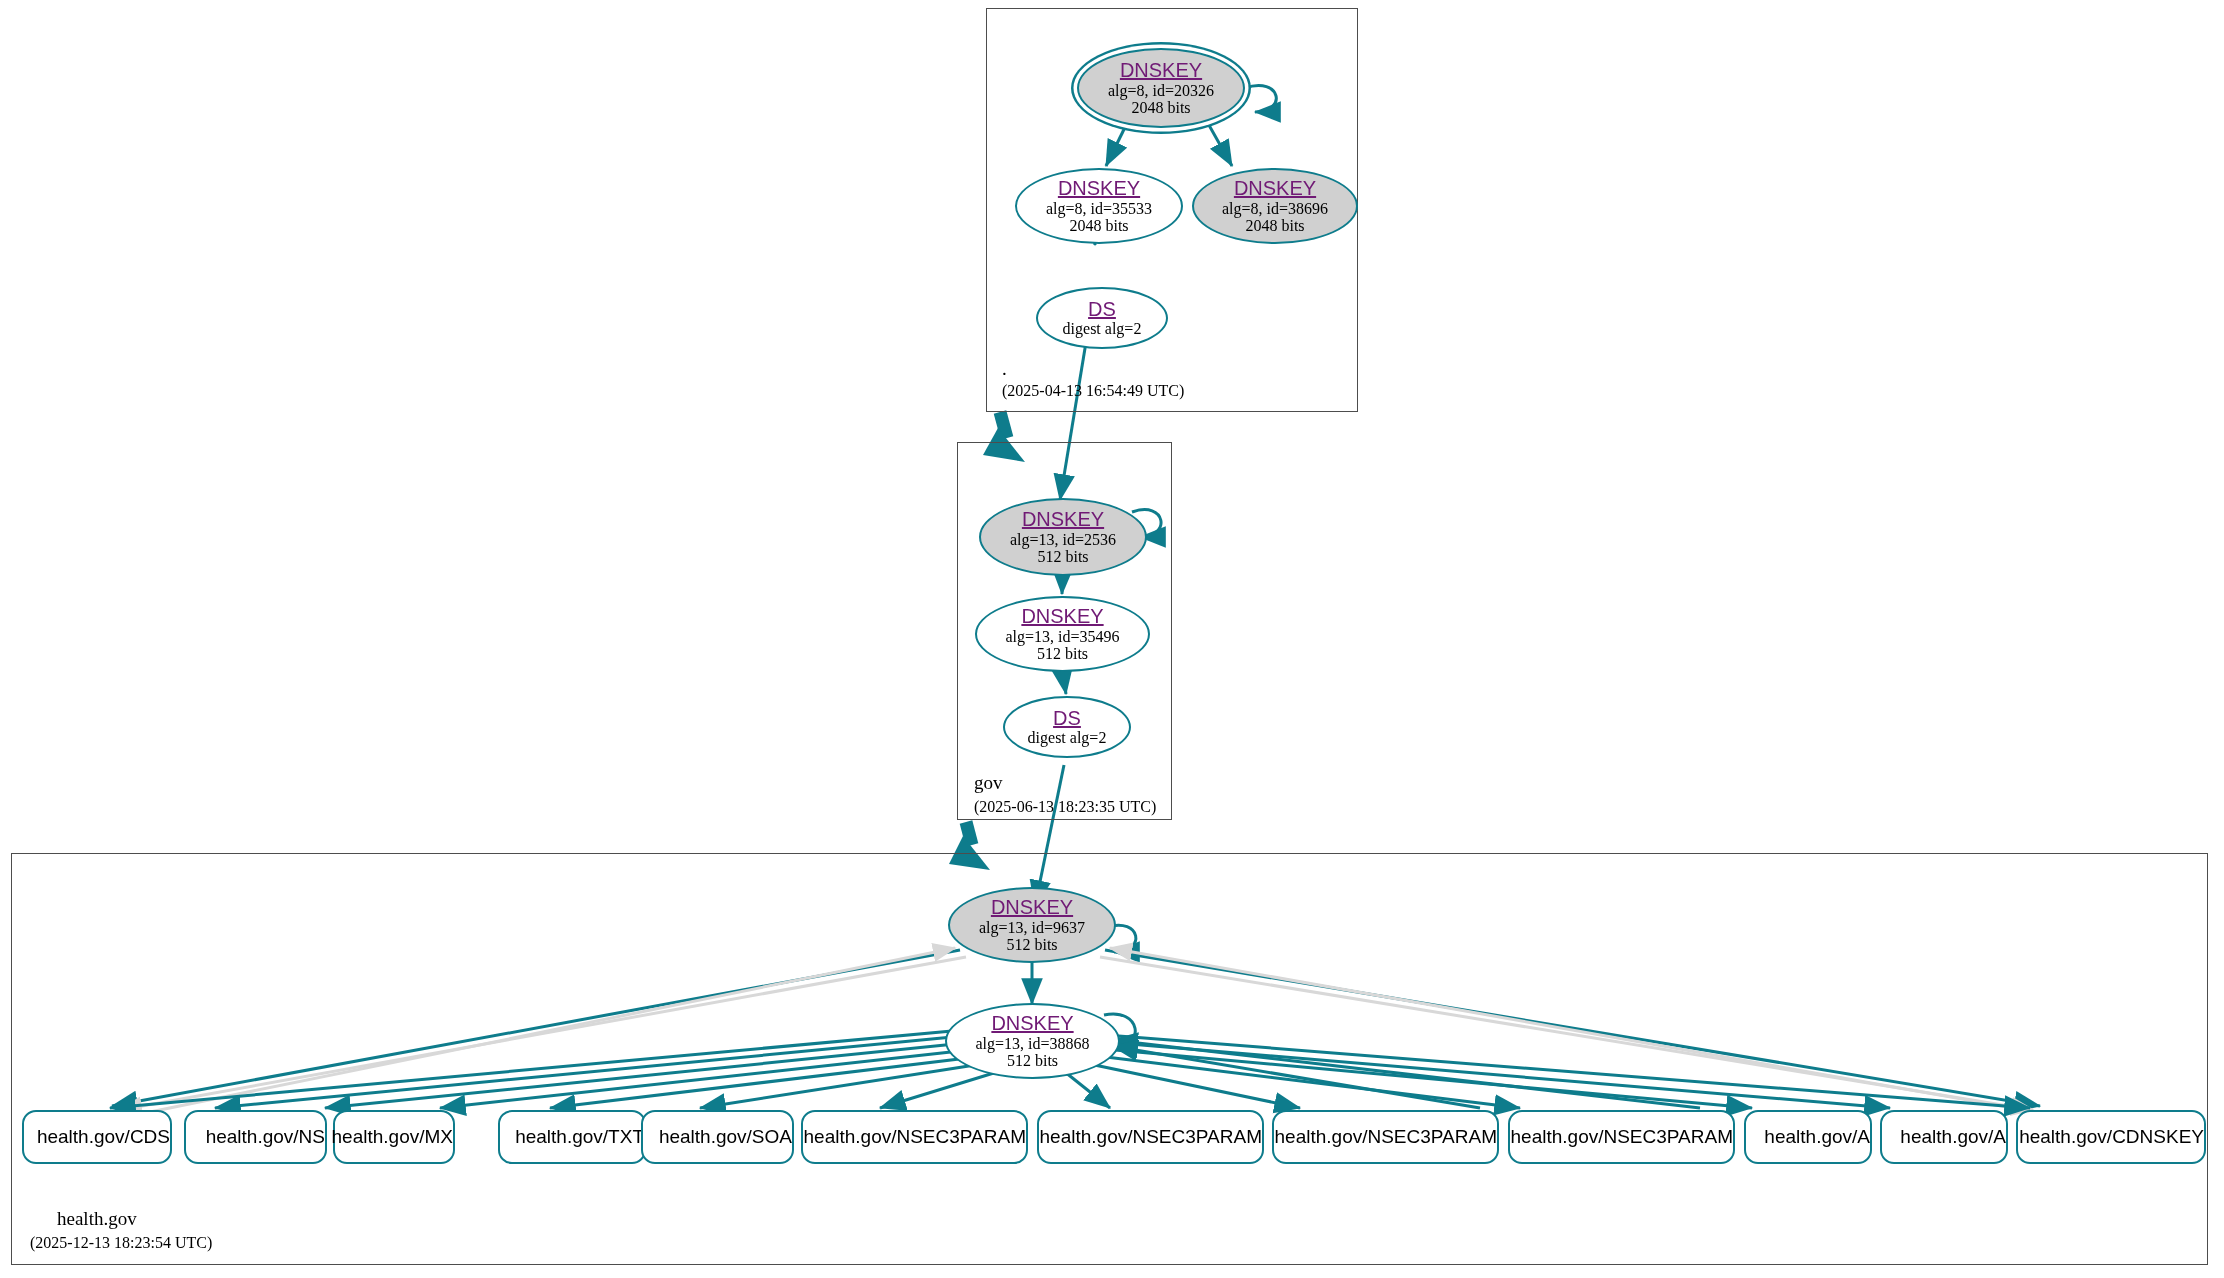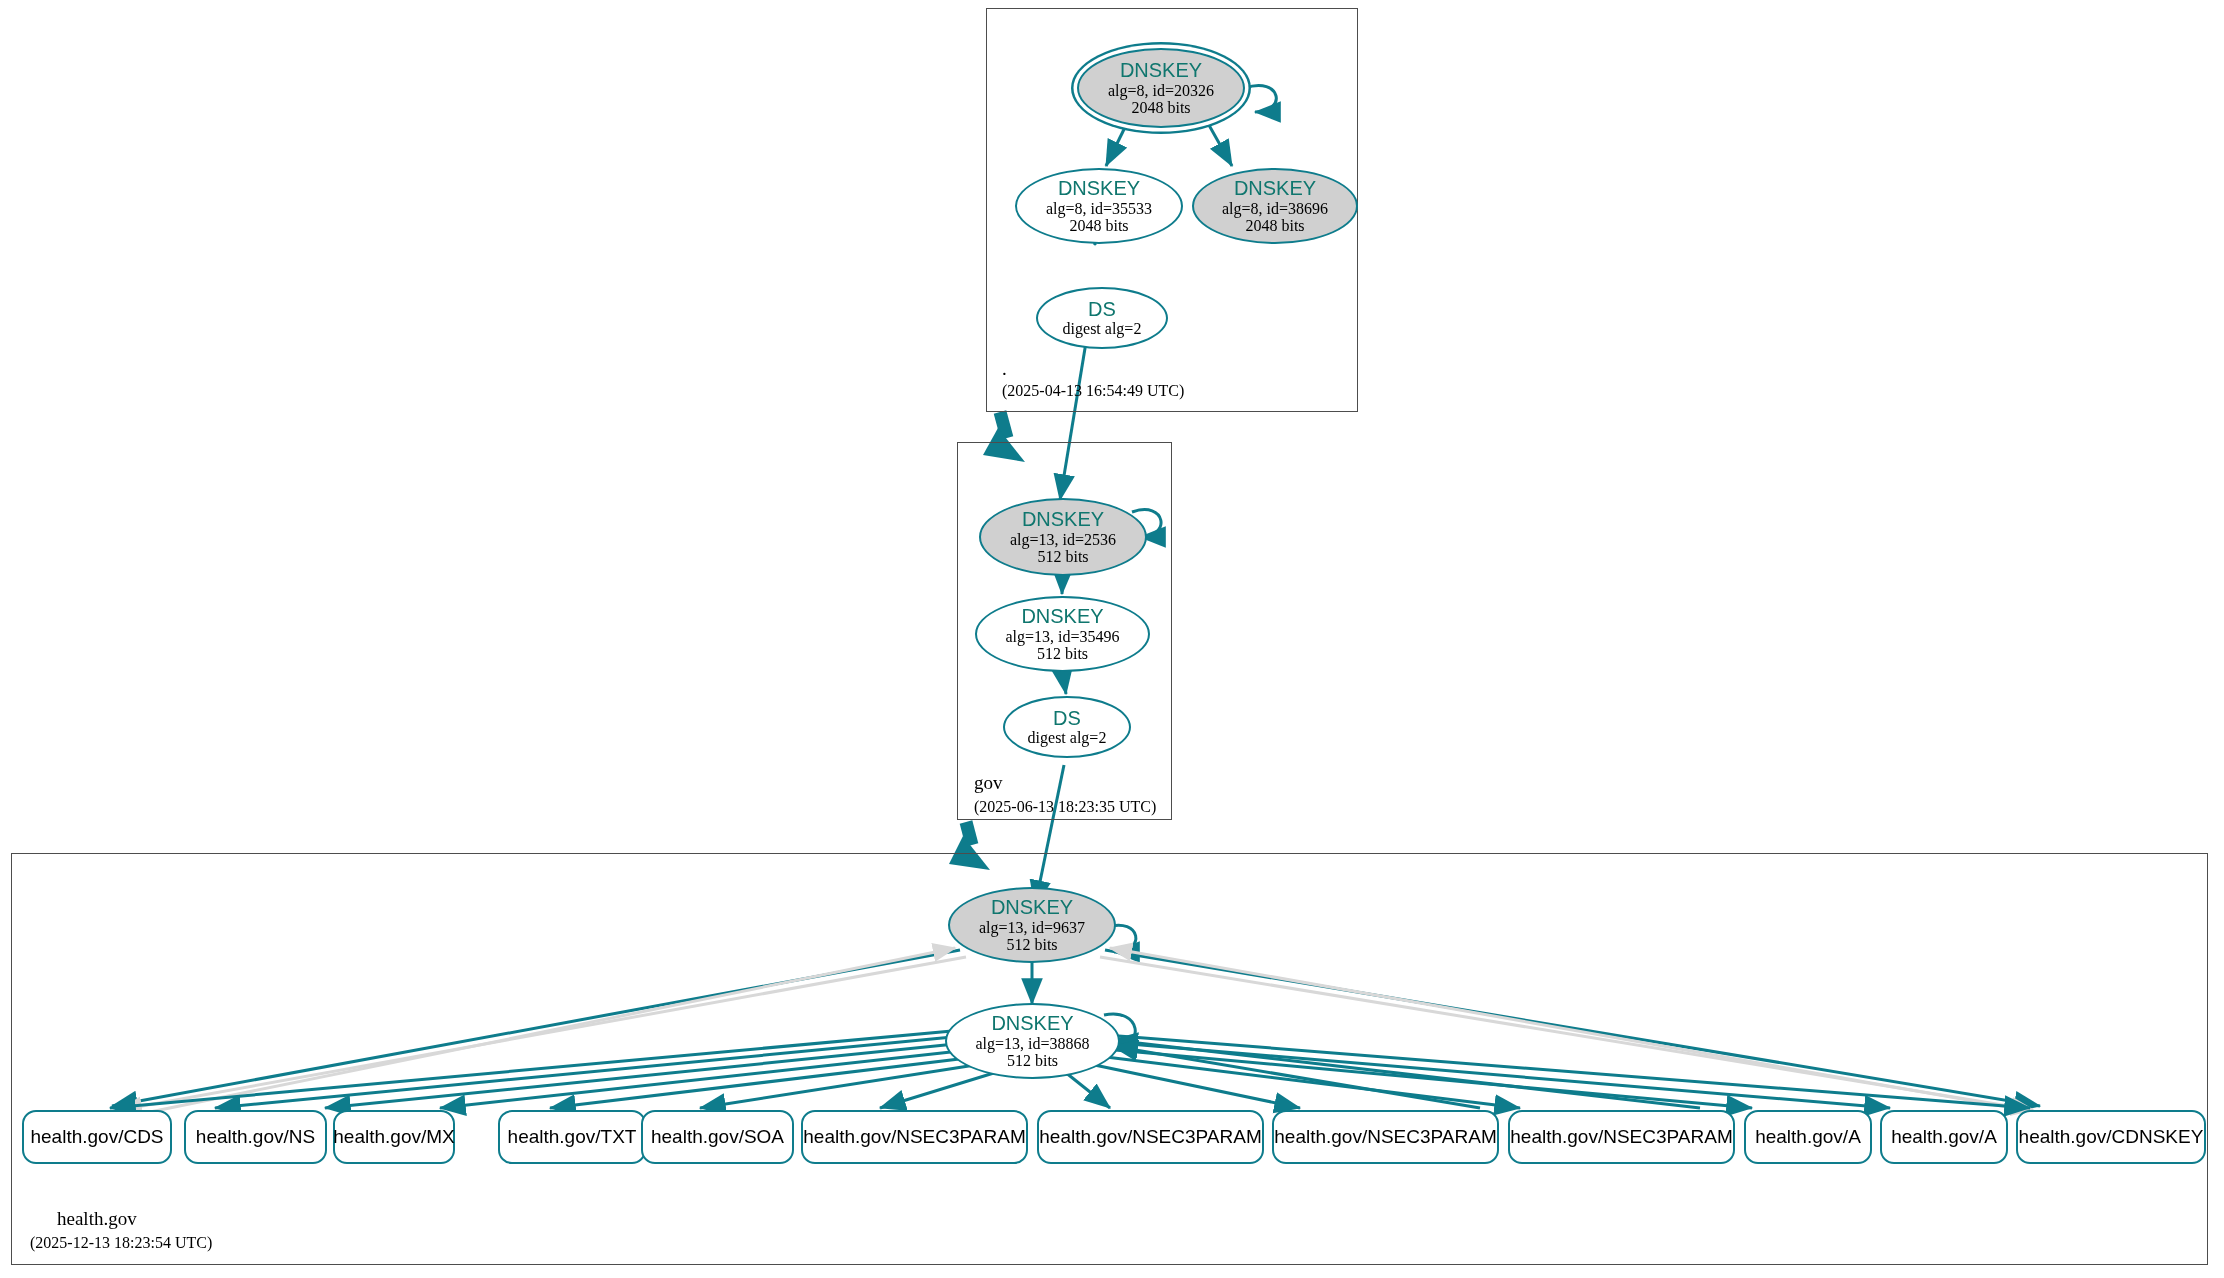--- a/index.html
+++ b/index.html
@@ -63,37 +63,38 @@
   }
   .node.filled {
     background: #d0d0d0;
   }
   .node.doublering {
     box-shadow: 0 0 0 3.5px #ffffff, 0 0 0 6px #0e7c8c;
   }
   .node .t1 {
     font-family: "Liberation Sans", sans-serif;
     font-size: 20px;
-    color: #0f766e;
+    color: #701a75;
+    text-decoration: underline;
   }
   .node .t2, .node .t3 {
     font-family: "Liberation Serif", serif;
     font-size: 16px;
     color: #000000;
   }
   
   .rrset {
     position: absolute;
     box-sizing: border-box;
     border: 2.5px solid #0e7c8c;
     border-radius: 14px;
     background: #ffffff;
     display: flex;
     align-items: center;
-    justify-content: center;
+    justify-content: flex-end;
     height: 54px;
     font-family: "Liberation Sans", sans-serif;
     font-size: 19px;
     color: #000000;
     white-space: nowrap;
   }
 </style>
 </head>
 <body>
 

